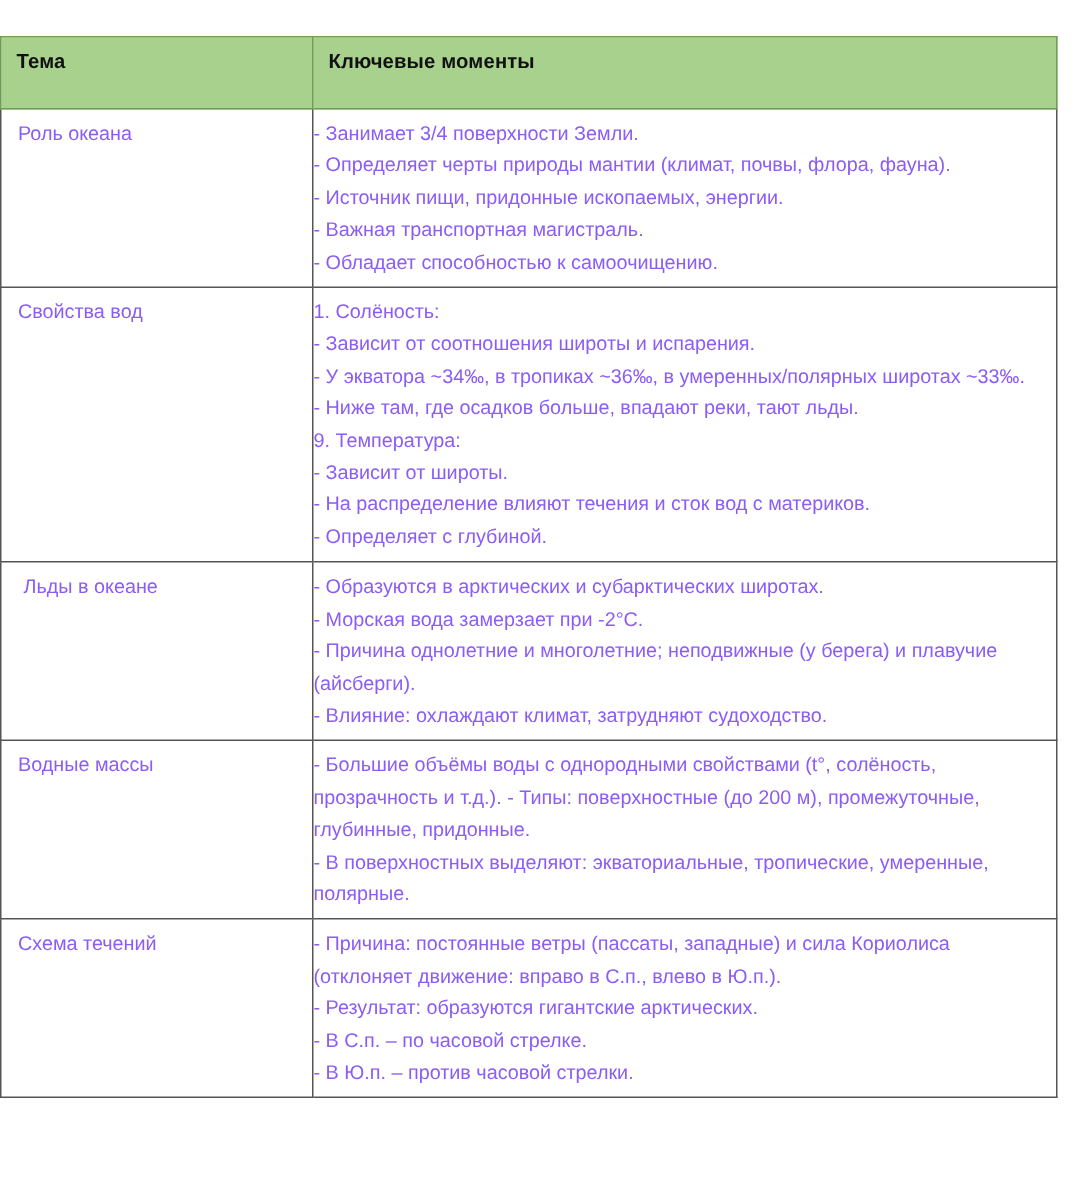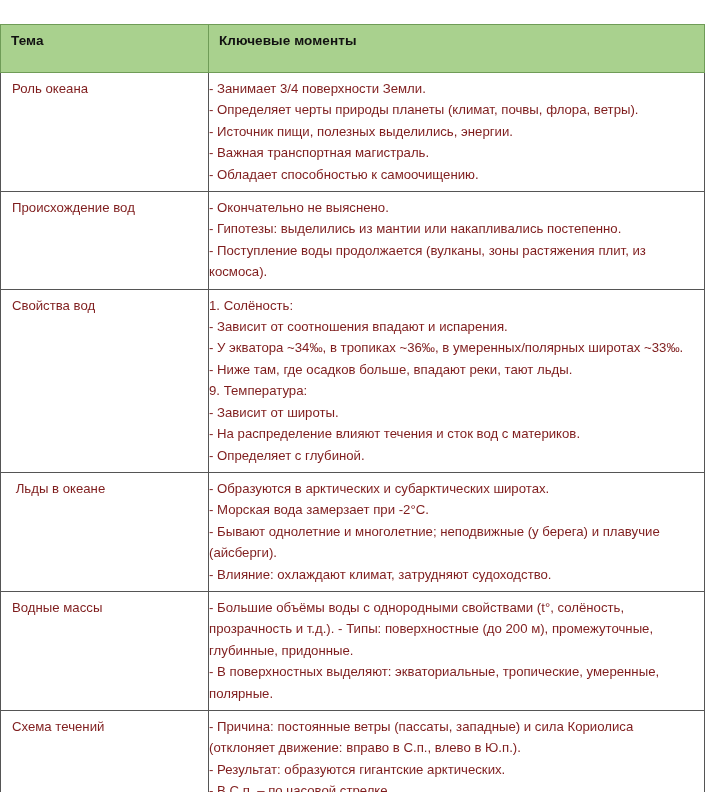--- a/index.html
+++ b/index.html
@@ -47,21 +47,21 @@
     color: #111111;
     letter-spacing: 0.1px;
   }
 
   tbody td {
     border: 1px solid #555555;
     vertical-align: top;
     font-size: 13.2px;
     line-height: 21.4px;
     padding: 5px 9px 6px 9px;
-    color: #7f1d1d;
+    color: #8b5cf6;
   }
 
   tbody td.topic-cell {
     padding-left: 11px;
     white-space: pre-wrap;
   }
 
   tbody td.points-cell {
     padding-left: 0;
     padding-right: 6px;
@@ -85,53 +85,45 @@
       <tr>
         <th>Тема</th>
         <th>Ключевые моменты</th>
       </tr>
     </thead>
     <tbody id="table-body">
         <tr>
           <td class="topic-cell">Роль океана</td>
           <td class="points-cell">
             <div class="line">- Занимает 3/4 поверхности Земли.</div>
-            <div class="line">- Определяет черты природы планеты (климат, почвы, флора, ветры).</div>
-            <div class="line">- Источник пищи, полезных выделились, энергии.</div>
+            <div class="line">- Определяет черты природы мантии (климат, почвы, флора, фауна).</div>
+            <div class="line">- Источник пищи, придонные ископаемых, энергии.</div>
             <div class="line">- Важная транспортная магистраль.</div>
             <div class="line">- Обладает способностью к самоочищению.</div>
-          </td>
-        </tr>
-        <tr>
-          <td class="topic-cell">Происхождение вод</td>
-          <td class="points-cell">
-            <div class="line">- Окончательно не выяснено.</div>
-            <div class="line">- Гипотезы: выделились из мантии или накапливались постепенно.</div>
-            <div class="line">- Поступление воды продолжается (вулканы, зоны растяжения плит, из космоса).</div>
           </td>
         </tr>
         <tr>
           <td class="topic-cell">Свойства вод</td>
           <td class="points-cell">
             <div class="line">1. Солёность:</div>
-            <div class="line">- Зависит от соотношения впадают и испарения.</div>
+            <div class="line">- Зависит от соотношения широты и испарения.</div>
             <div class="line">- У экватора ~34‰, в тропиках ~36‰, в умеренных/полярных широтах ~33‰.</div>
             <div class="line">- Ниже там, где осадков больше, впадают реки, тают льды.</div>
             <div class="line">9. Температура:</div>
             <div class="line">- Зависит от широты.</div>
             <div class="line">- На распределение влияют течения и сток вод с материков.</div>
             <div class="line">- Определяет с глубиной.</div>
           </td>
         </tr>
         <tr>
           <td class="topic-cell"> Льды в океане</td>
           <td class="points-cell">
             <div class="line">- Образуются в арктических и субарктических широтах.</div>
             <div class="line">- Морская вода замерзает при -2°C.</div>
-            <div class="line">- Бывают однолетние и многолетние; неподвижные (у берега) и плавучие (айсберги).</div>
+            <div class="line">- Причина однолетние и многолетние; неподвижные (у берега) и плавучие (айсберги).</div>
             <div class="line">- Влияние: охлаждают климат, затрудняют судоходство.</div>
           </td>
         </tr>
         <tr>
           <td class="topic-cell">Водные массы</td>
           <td class="points-cell">
             <div class="line">- Большие объёмы воды с однородными свойствами (t°, солёность, прозрачность и т.д.).  - Типы: поверхностные (до 200 м), промежуточные, глубинные, придонные.</div>
             <div class="line">- В поверхностных выделяют: экваториальные, тропические, умеренные, полярные.</div>
           </td>
         </tr>

